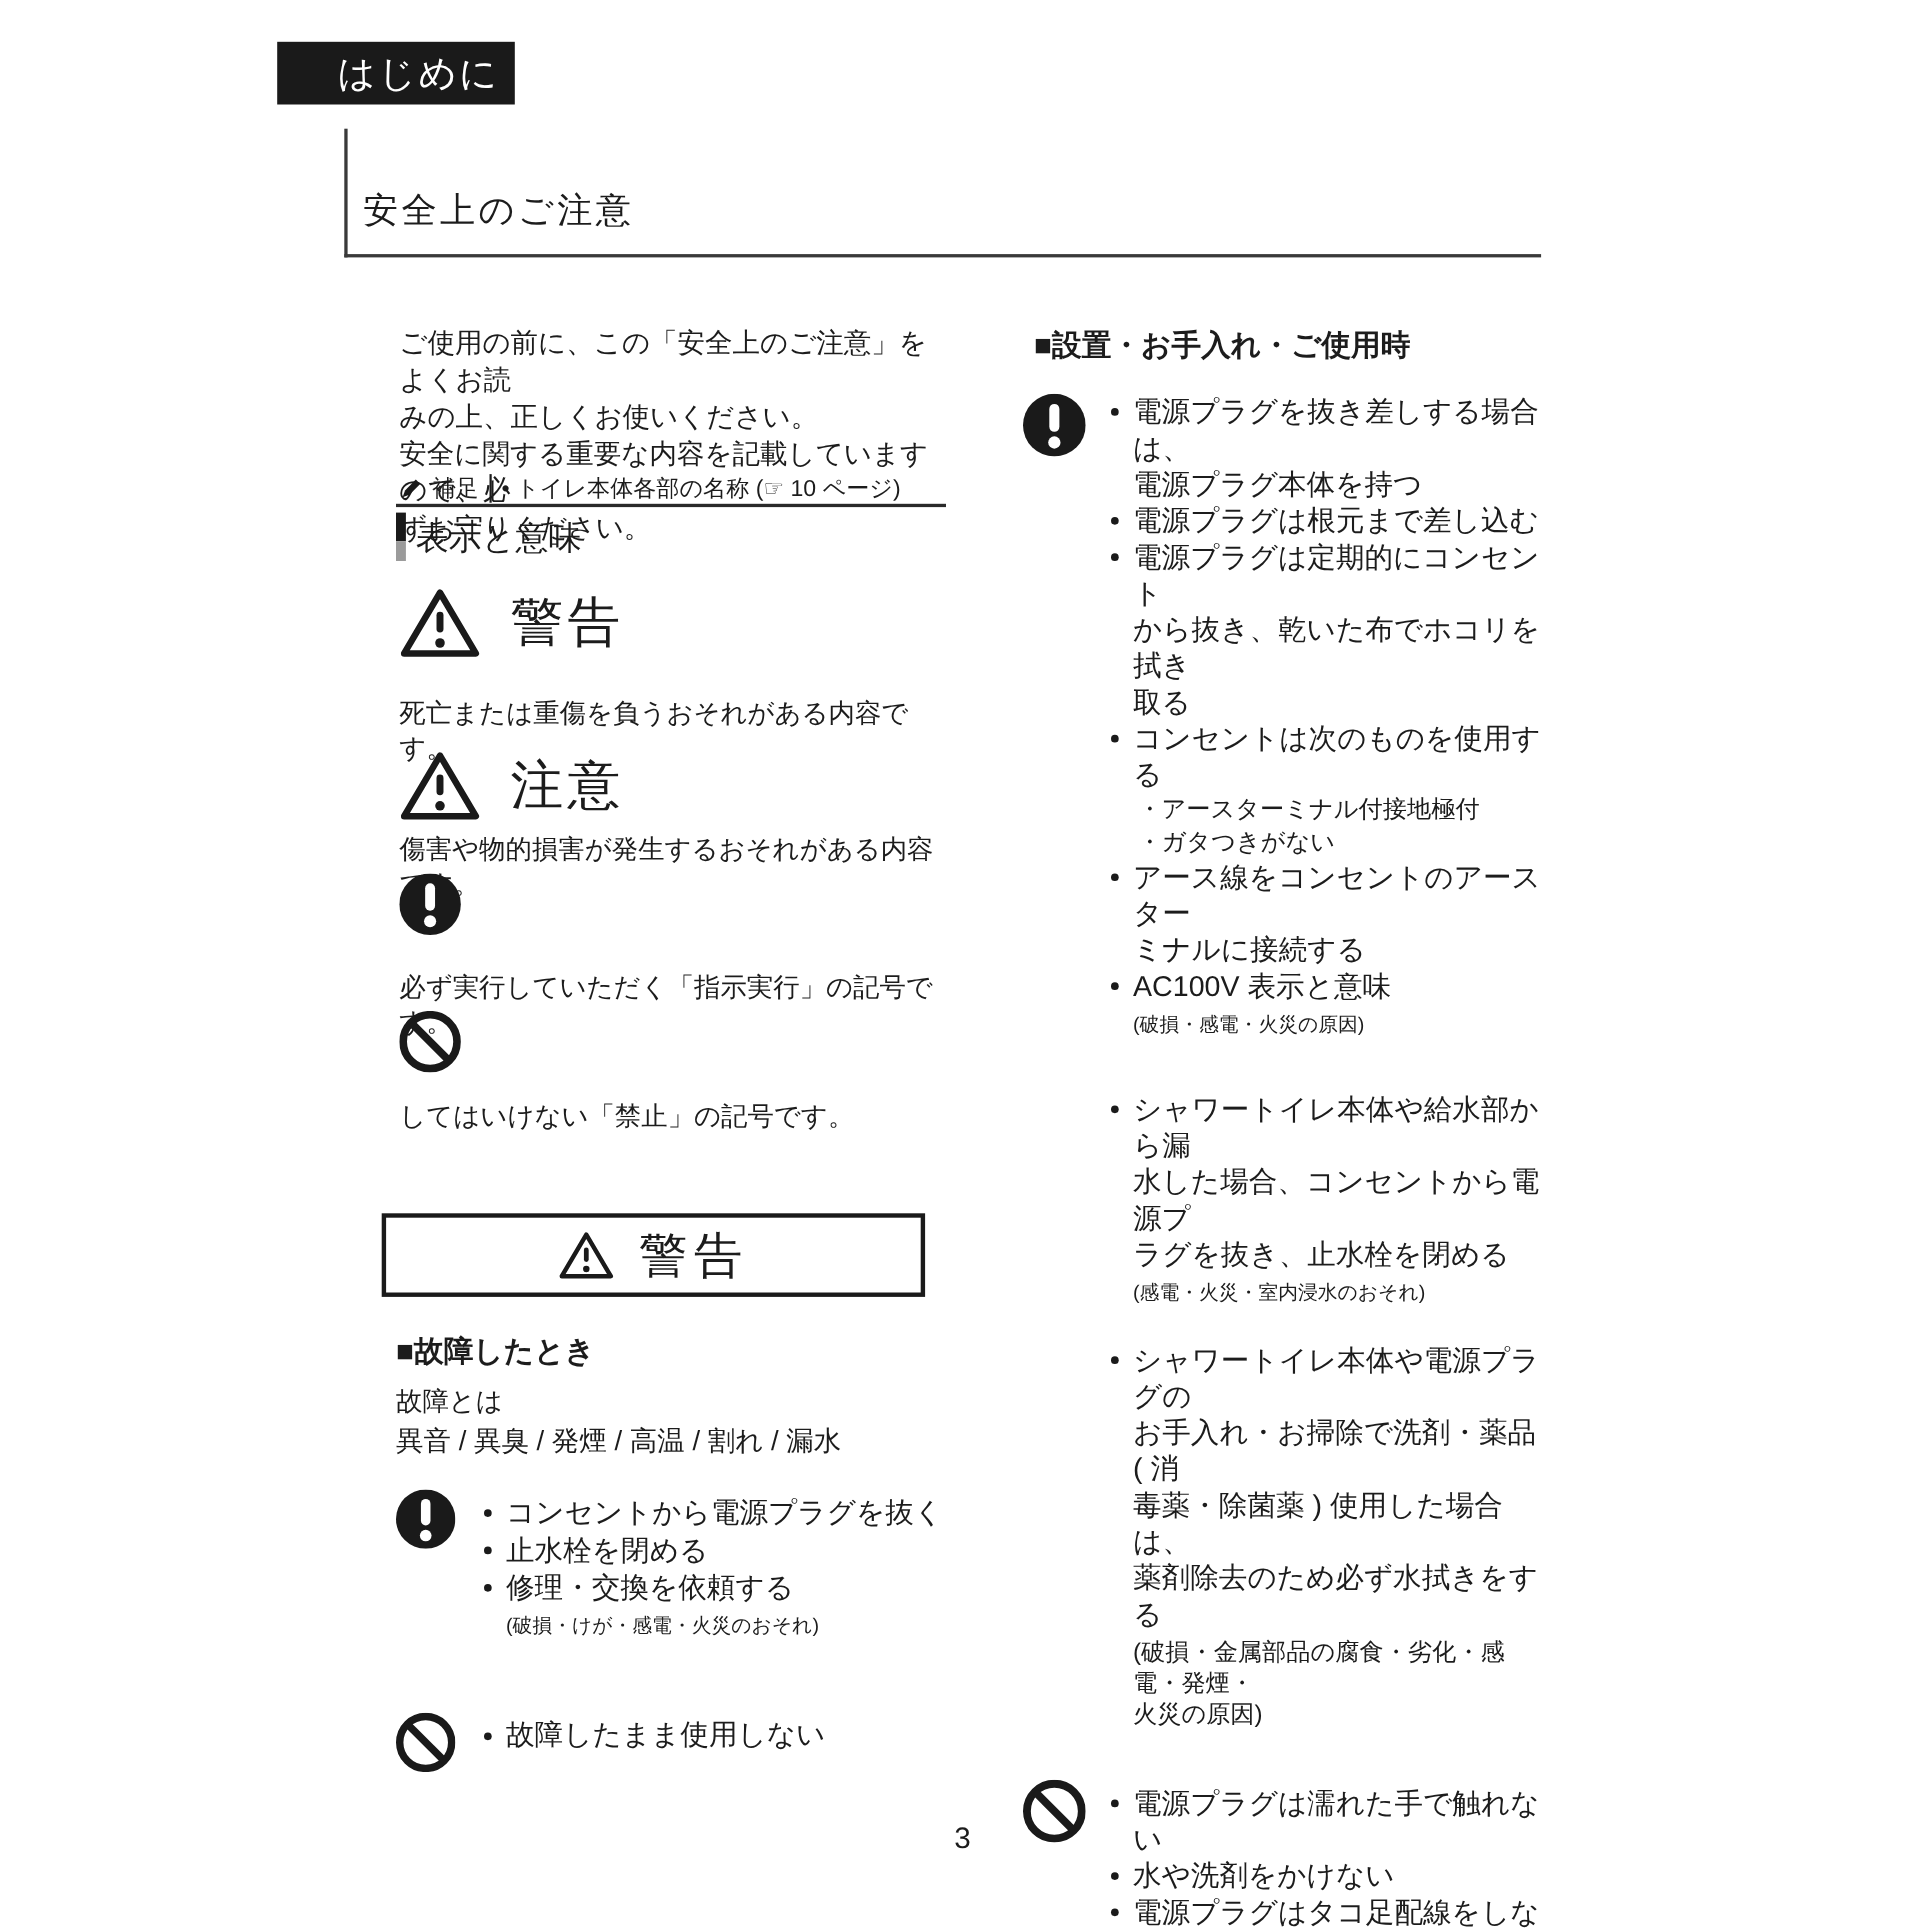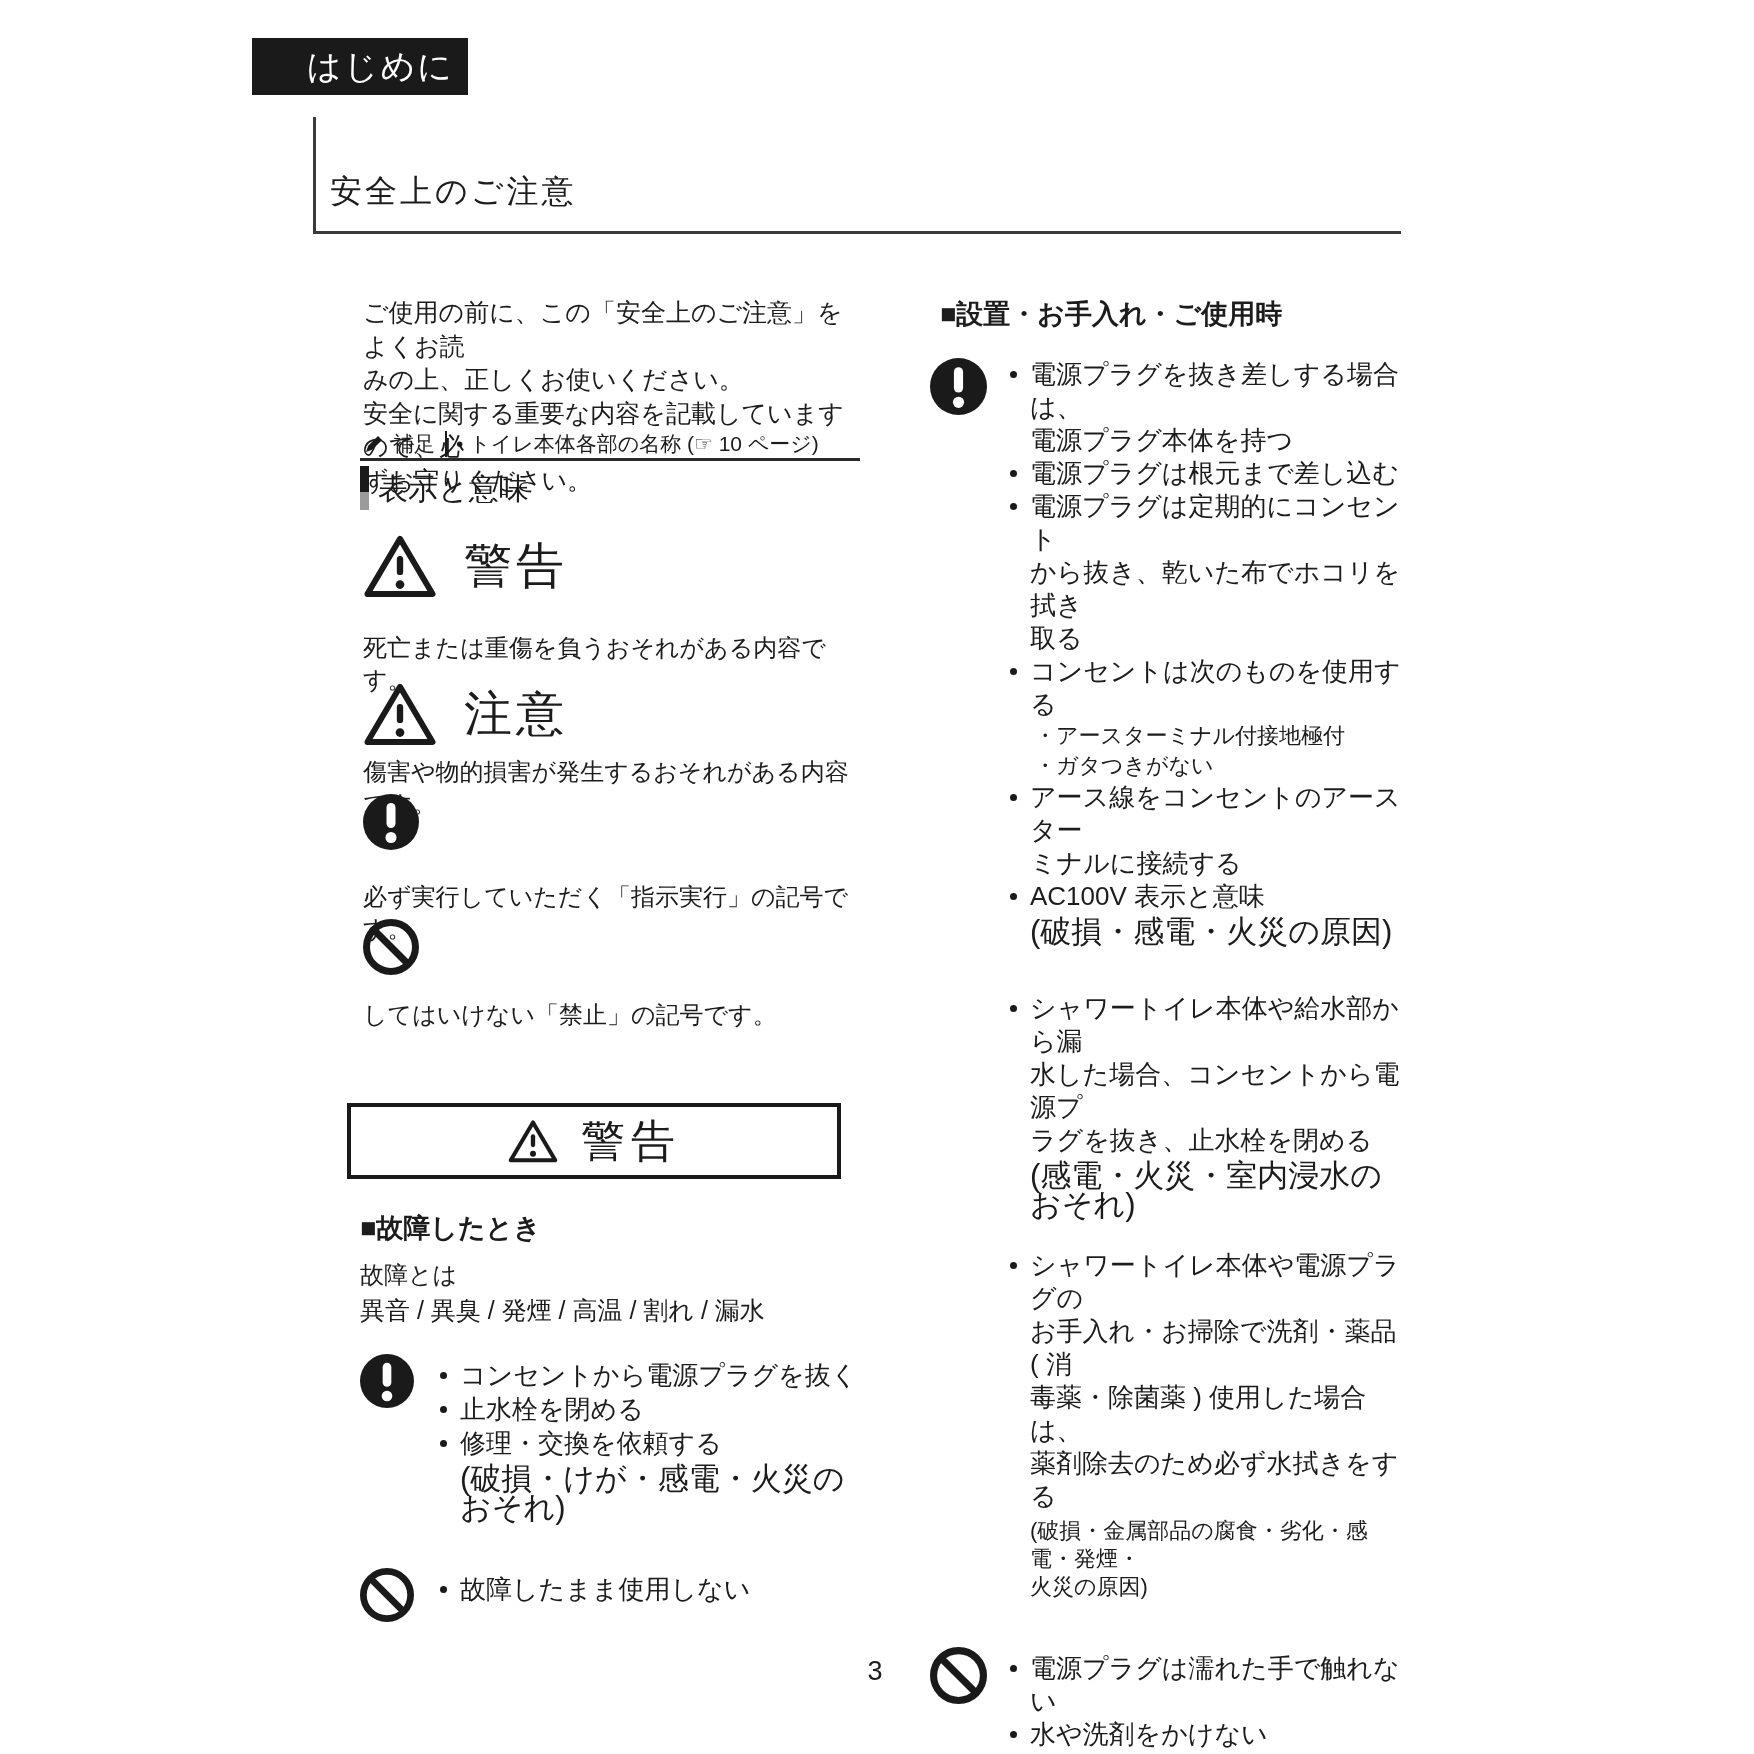--- a/index.html
+++ b/index.html
@@ -28,21 +28,21 @@
   .text-col { flex:1 1 auto; }
   .sec-heading { margin:0; font-size:27px; font-weight:bold; line-height:36px; }
   .bullet-list { list-style:none; margin:0; padding:0; font-size:26px; line-height:33px; }
   .bullet-list li { position:relative; padding-left:27px; }
   .bullet-list li::before {
     content:""; position:absolute; left:7px; top:13px;
     width:7px; height:7px; border-radius:50%; background:#1a1a1a;
   }
   .bullet-list li.sub { font-size:22px; line-height:30px; padding-left:31px; }
   .bullet-list li.sub::before { display:none; }
-  .note-line { margin:4px 0 0 0; padding-left:27px; font-size:31px; line-height:29px; }
+  .note-line { margin:4px 0 0 0; padding-left:27px; font-size:18px; line-height:29px; }
   .note-line.small { font-size:22px; line-height:28px; }
 
   
   .col-left-1 { position:absolute; left:360px; top:296px; width:505px; height:880px; }
   .intro { position:absolute; left:3px; top:0; margin:0; font-size:25px; line-height:33.5px; }
   .supp-note { position:absolute; left:3px; top:134px; display:flex; align-items:center; font-size:21px; }
   .supp-note svg { width:22px; height:22px; margin-right:8px; }
   .supp-label { margin-right:10px; }
   .supp-divider { width:2px; height:26px; background:#1a1a1a; margin-right:9px; }
   .supp-text::before { content:"• "; }
@@ -72,21 +72,21 @@
     display:flex; align-items:center; justify-content:center; gap:22px;
   }
   .warn-box svg { width:52px; height:46px; }
   .warn-box-label { font-size:44px; letter-spacing:6px; }
 
   
   .col-left-2 { position:absolute; left:360px; top:1210px; width:505px; }
   .failure-sub1 { margin:14px 0 0 0; font-size:24px; line-height:30px; }
   .failure-sub2 { margin:4px 0 0 0; font-size:25px; line-height:32px; }
   .col-left-2 .icon-row.first { margin-top:28px; }
-  .col-left-2 .icon-row.second { margin-top:46px; }
+  .col-left-2 .icon-row.second { margin-top:64px;font-family:Liberation Mono, monospace; }
   .col-left-2 .icon-col svg { width:54px; height:54px; display:block; }
   .col-left-2 .bullet-list { font-size:26px; line-height:34px; margin-top:4px; }
   .col-left-2 .bullet-list li::before { top:14px; }
 
   
   .col-right { position:absolute; left:930px; top:296px; width:480px; }
   .col-right .sec-heading { padding-left:10px; }
   .col-right .icon-row.mandatory { margin-top:26px; }
   .col-right .icon-row.prohibited { margin-top:46px; }
   .col-right .icon-col svg { width:57px; height:57px; display:block; }

